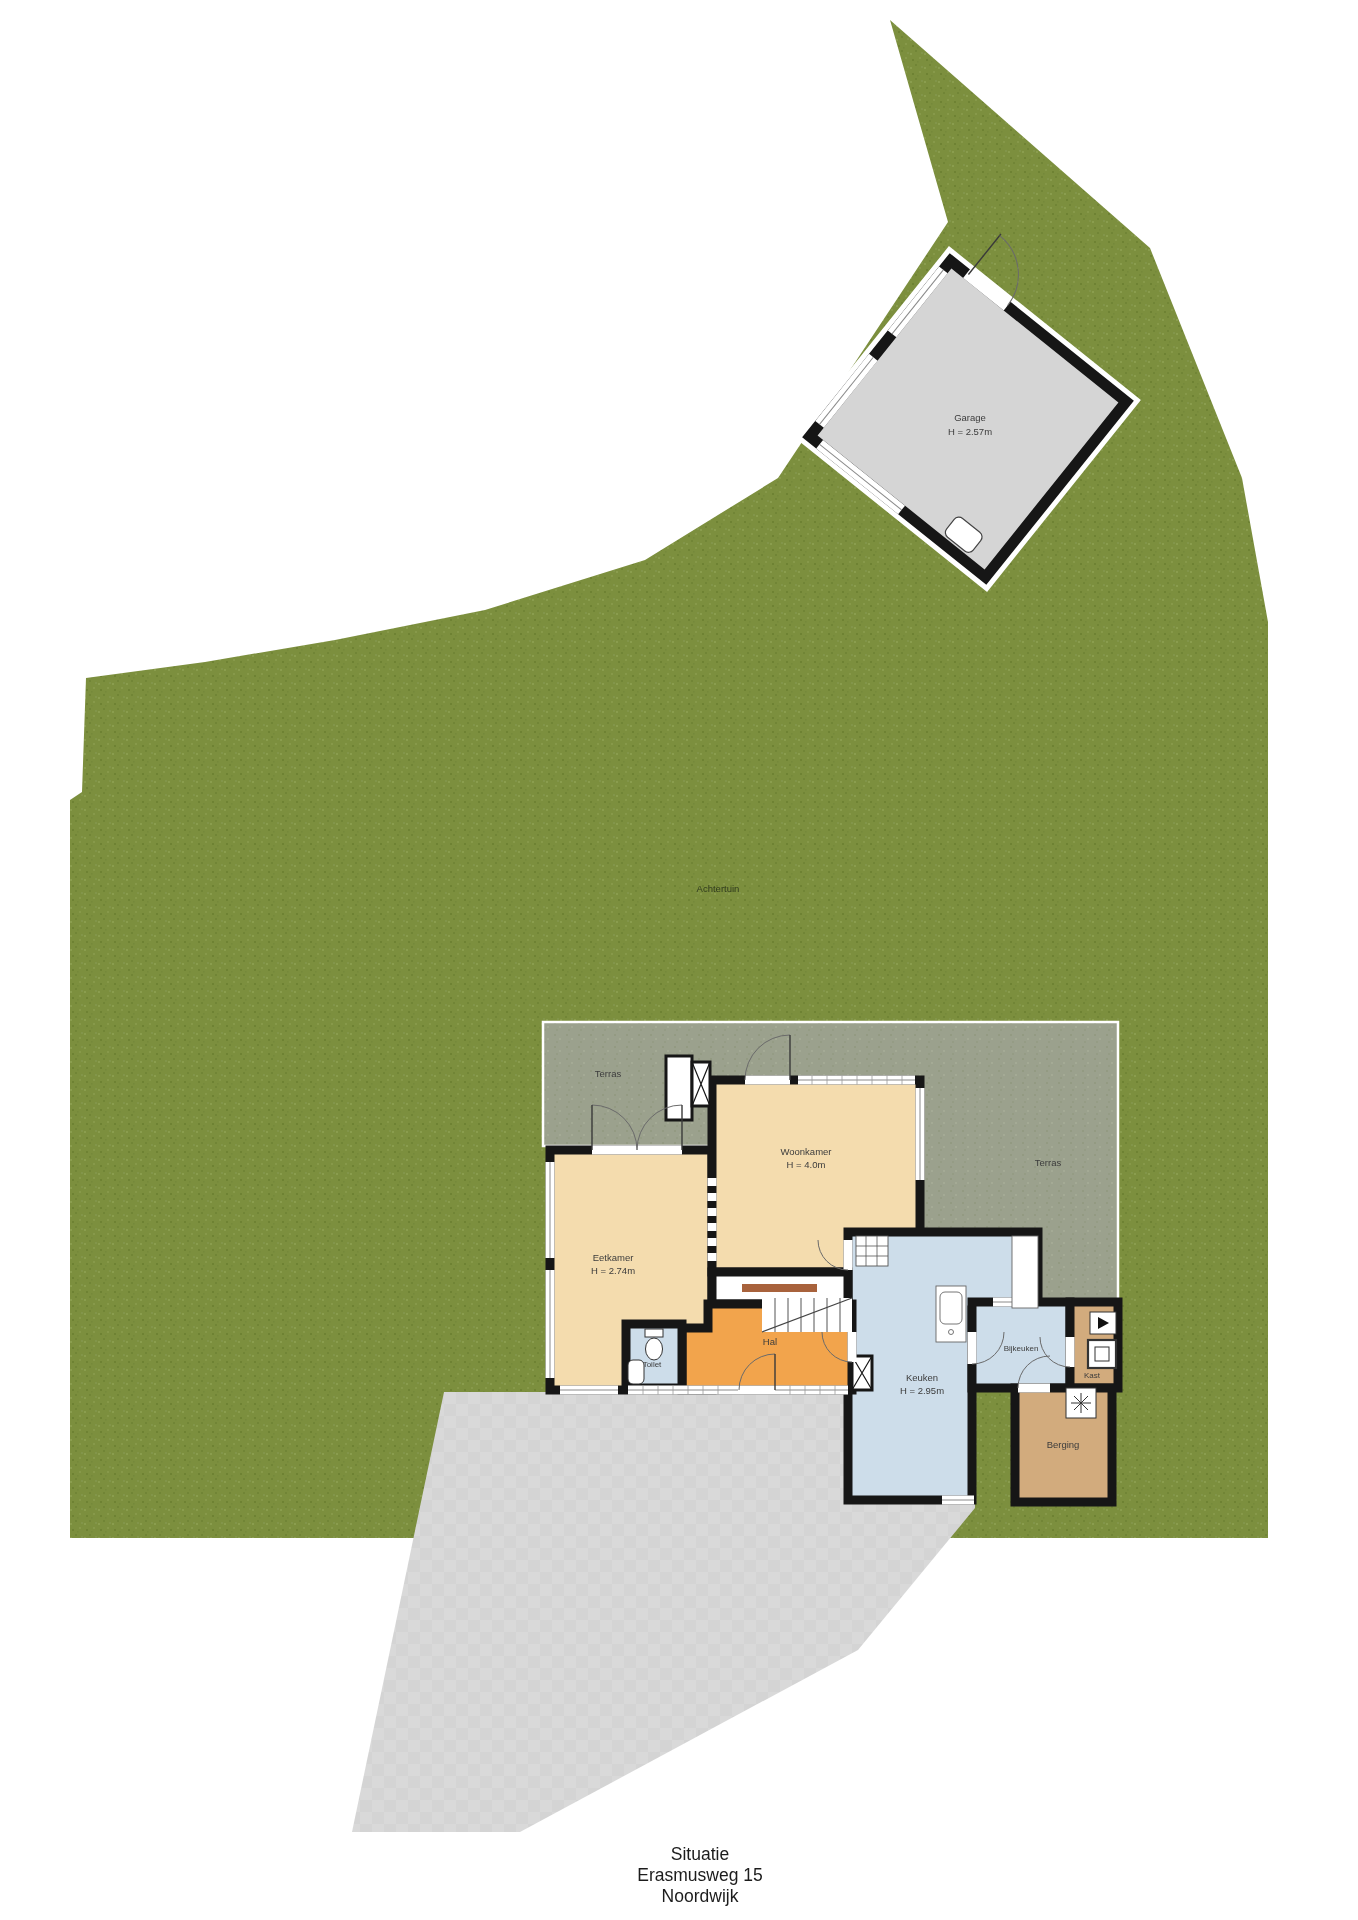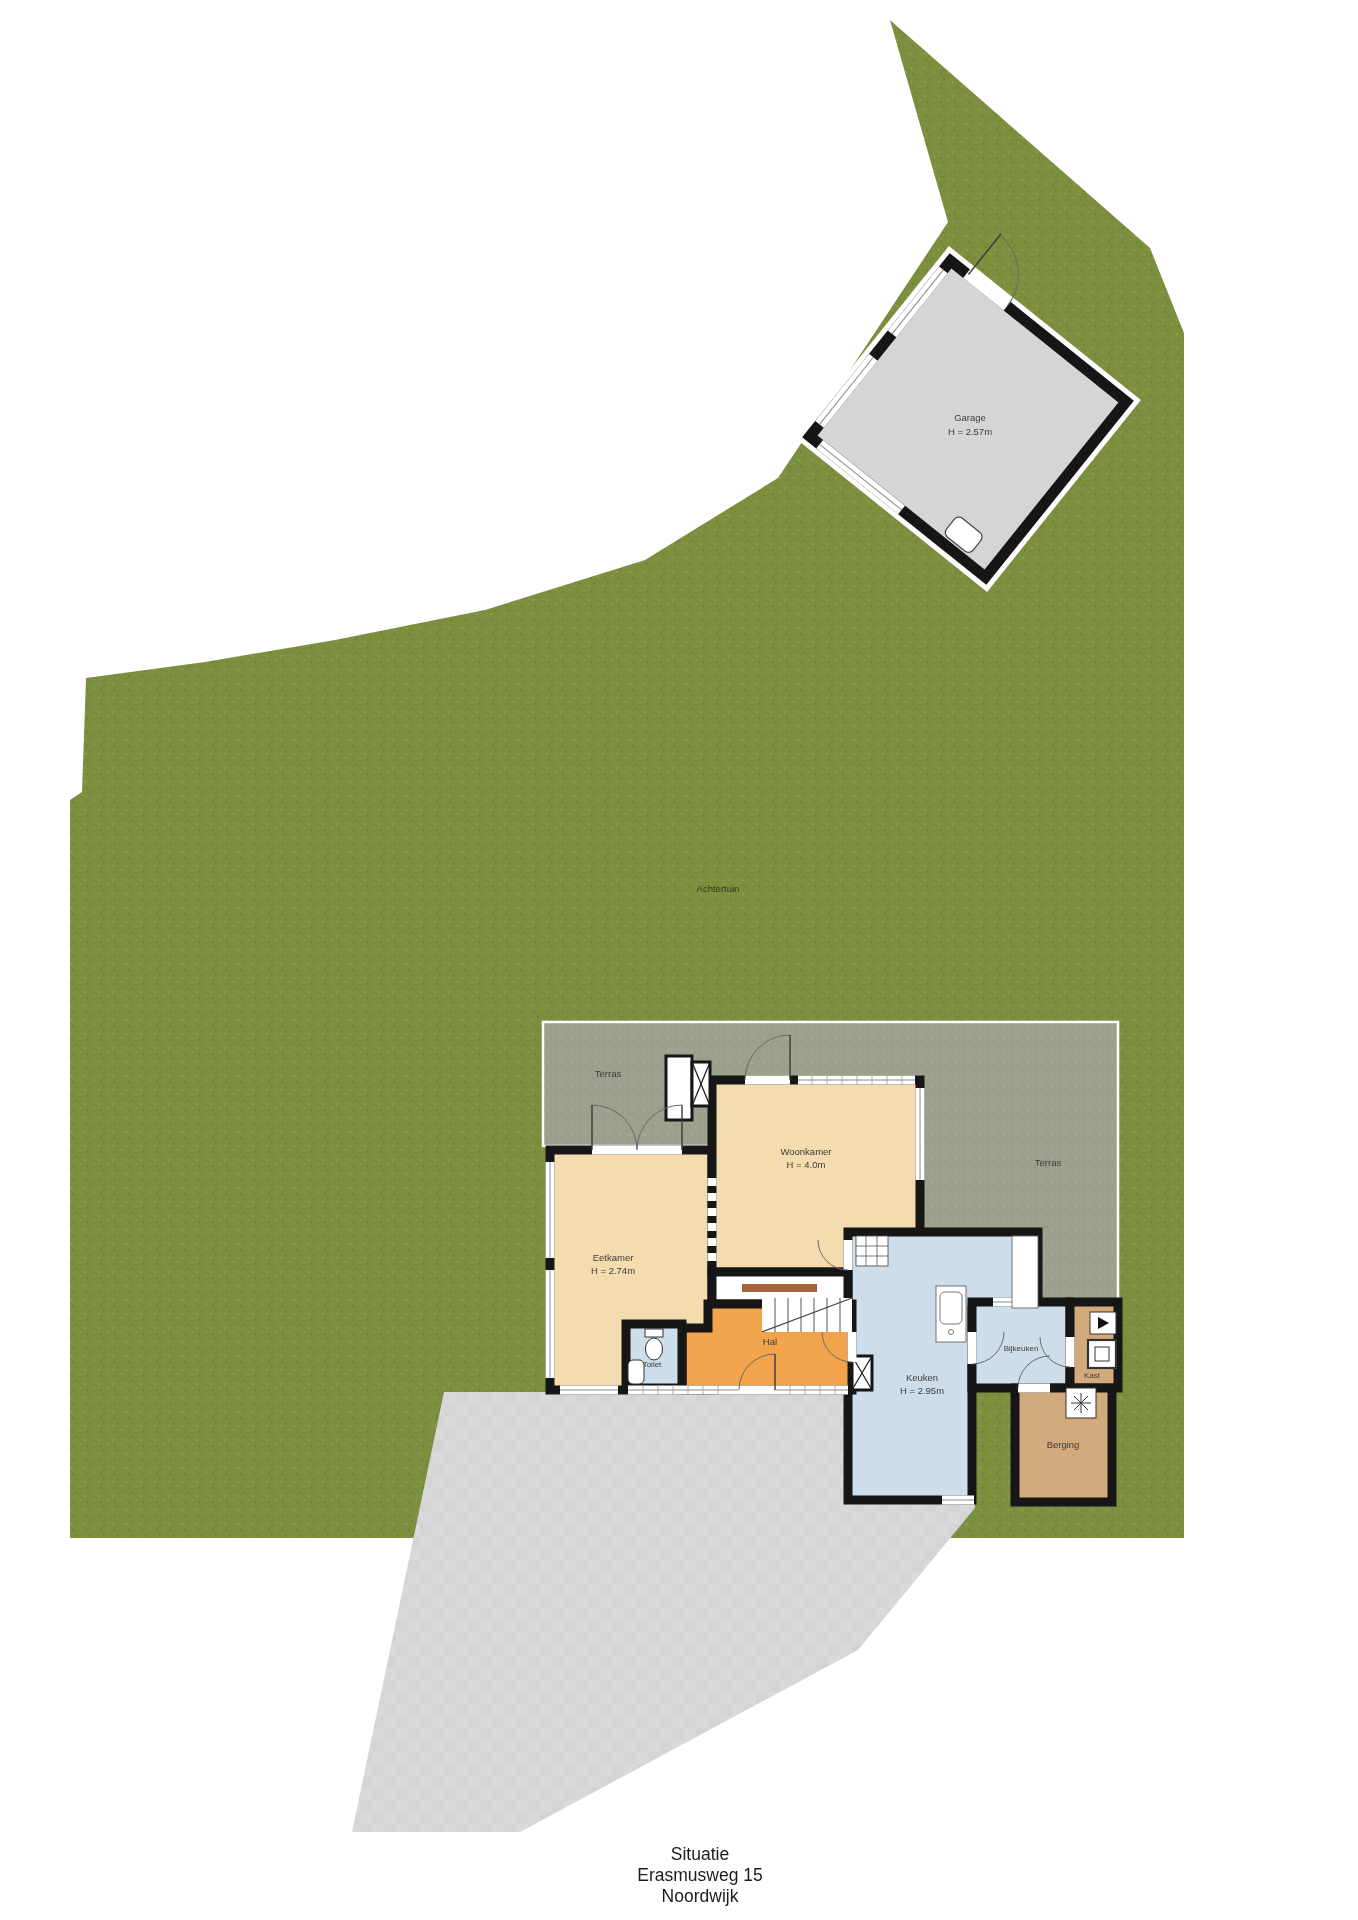--- a/index.html
+++ b/index.html
@@ -1,16 +1,16 @@
 <!DOCTYPE html>
 <html><head>
 <meta charset="utf-8">
 <style>
   html,body{margin:0;padding:0;background:#ffffff;}
-  #stage{position:relative;width:1184px;height:1920px;background:#ffffff;overflow:hidden;
+  #stage{position:relative;width:1358px;height:1920px;background:#ffffff;overflow:hidden;
          font-family:"Liberation Sans", sans-serif;}
   svg{position:absolute;left:0;top:0;}
   text{font-family:"Liberation Sans", sans-serif;fill:#3c3c3c;}
   .room-label{font-size:9.5px;}
   .room-label-sm{font-size:8px;}
   .garden-label{font-size:9.5px;fill:#2f3a1d;}
   .caption-line{font-size:17.5px;fill:#1c1c1c;}
 </style>
 </head>
 <body>

